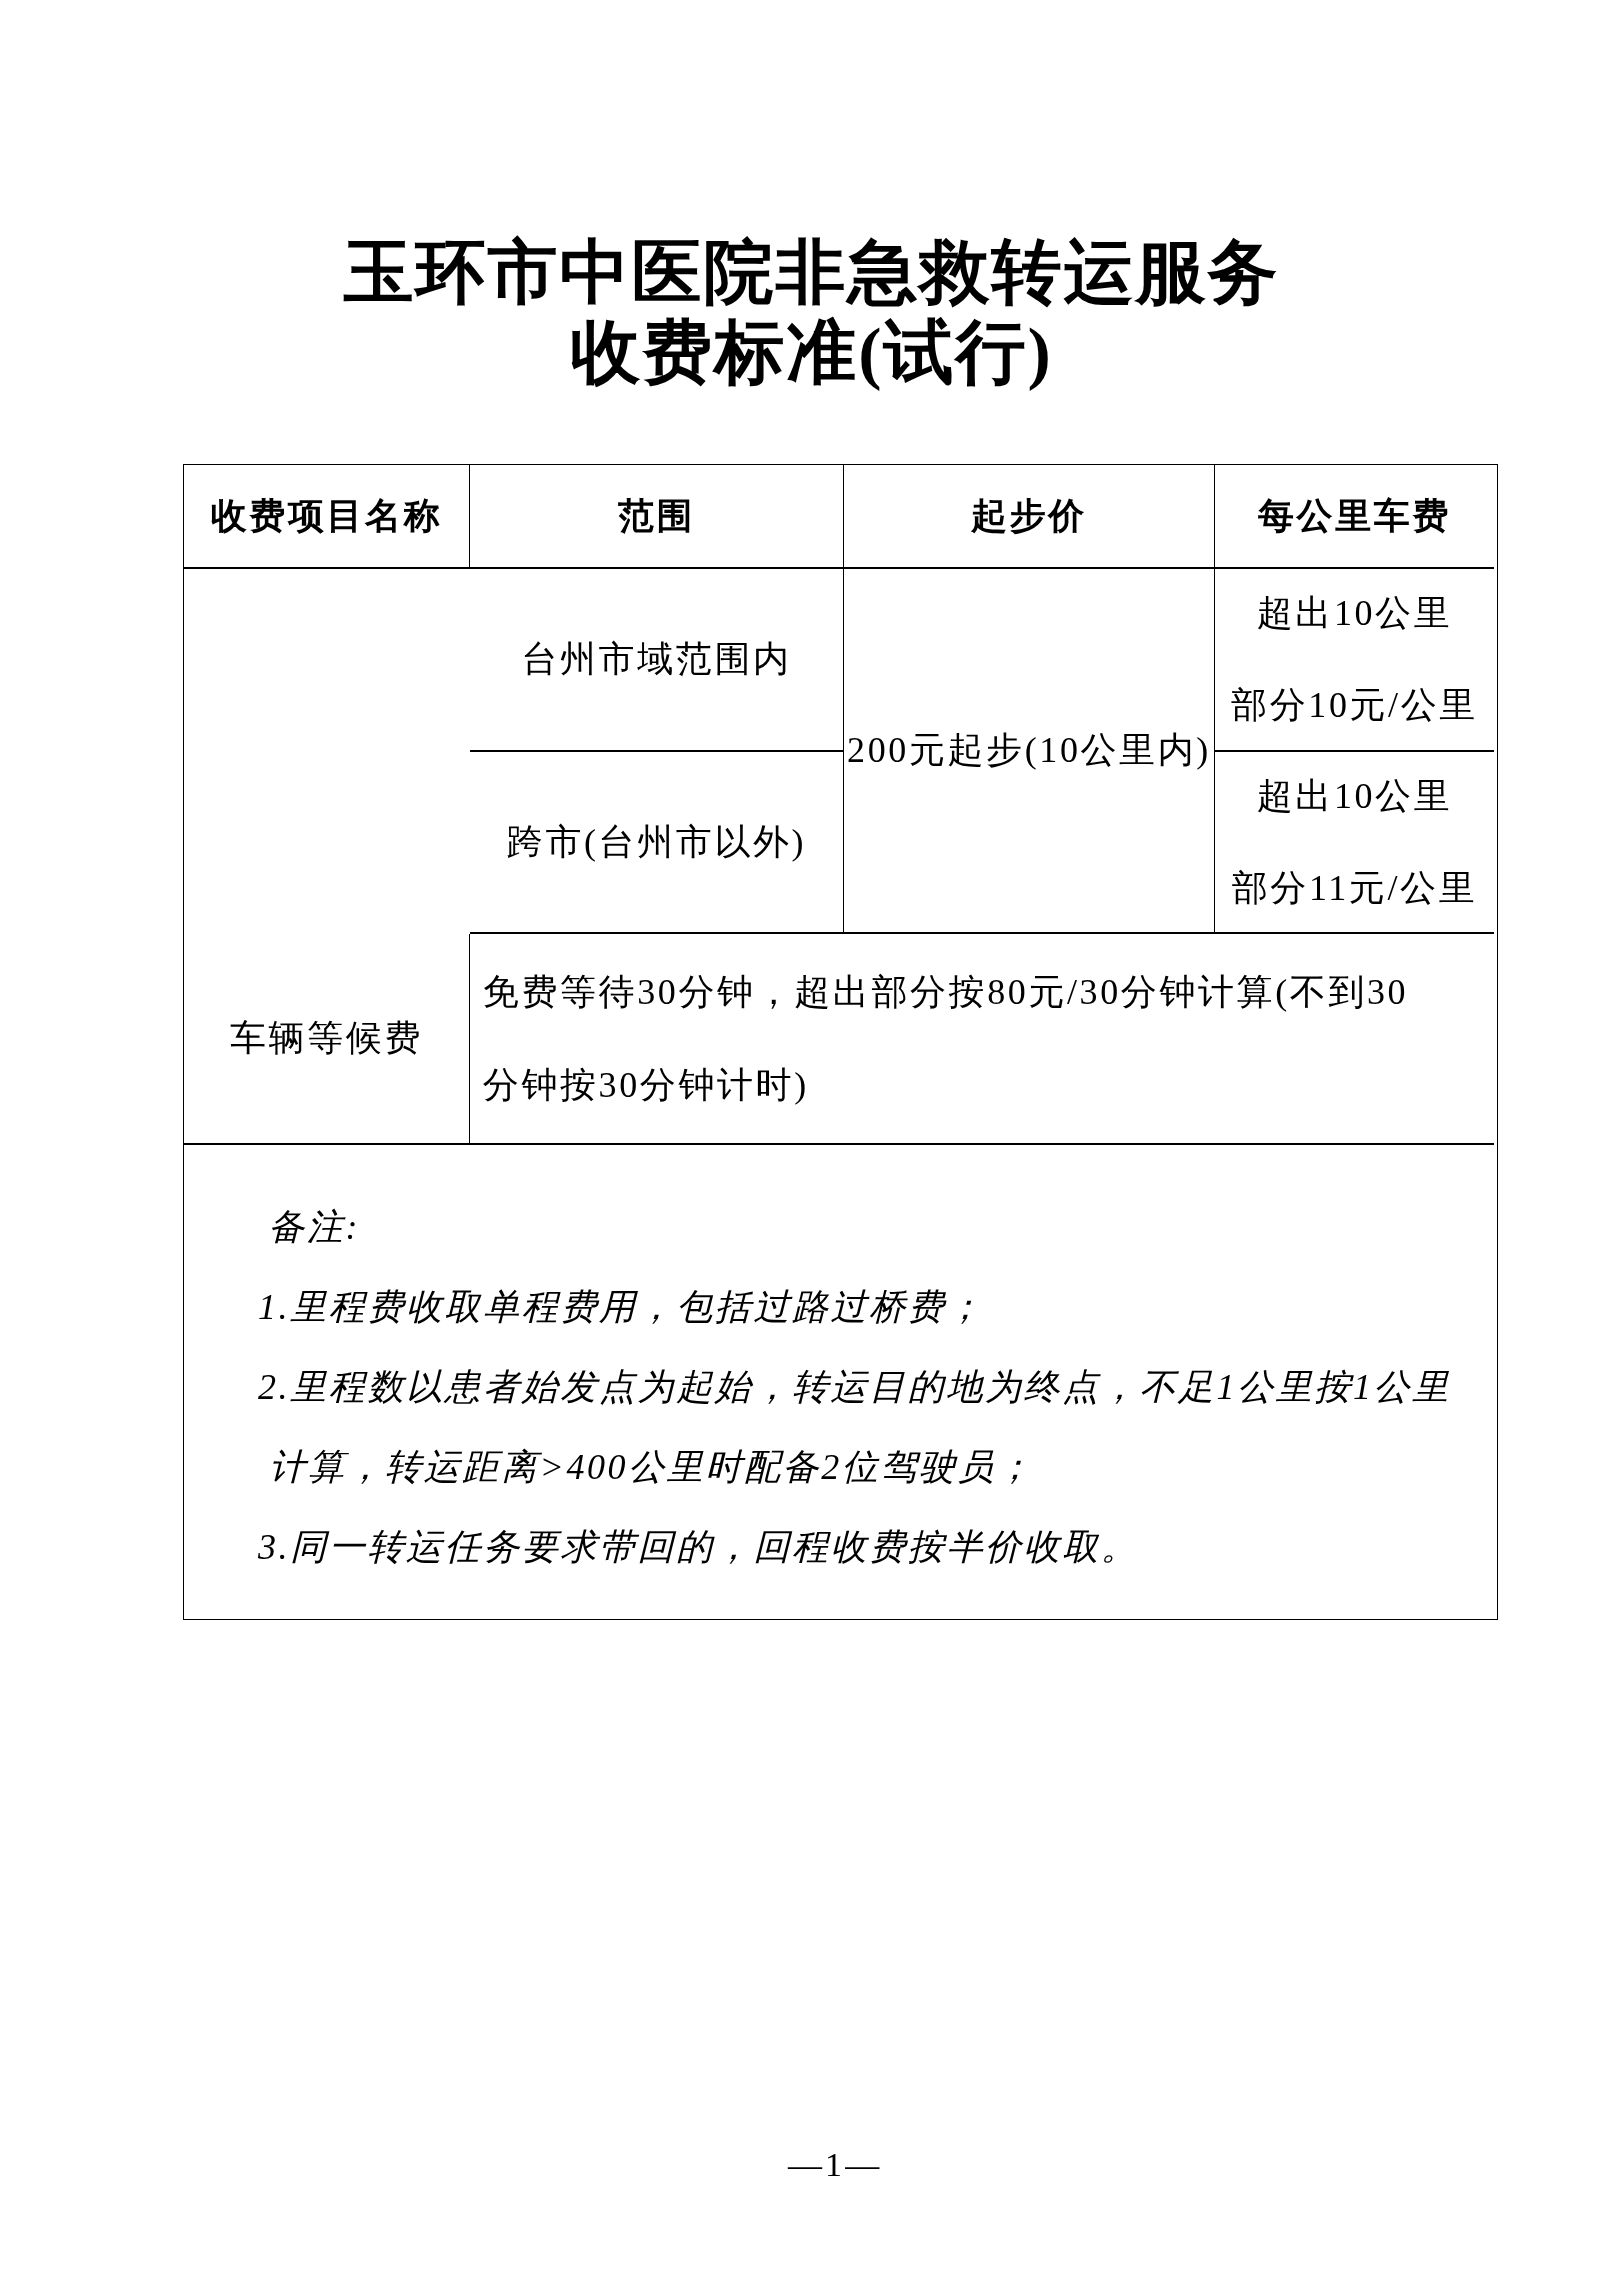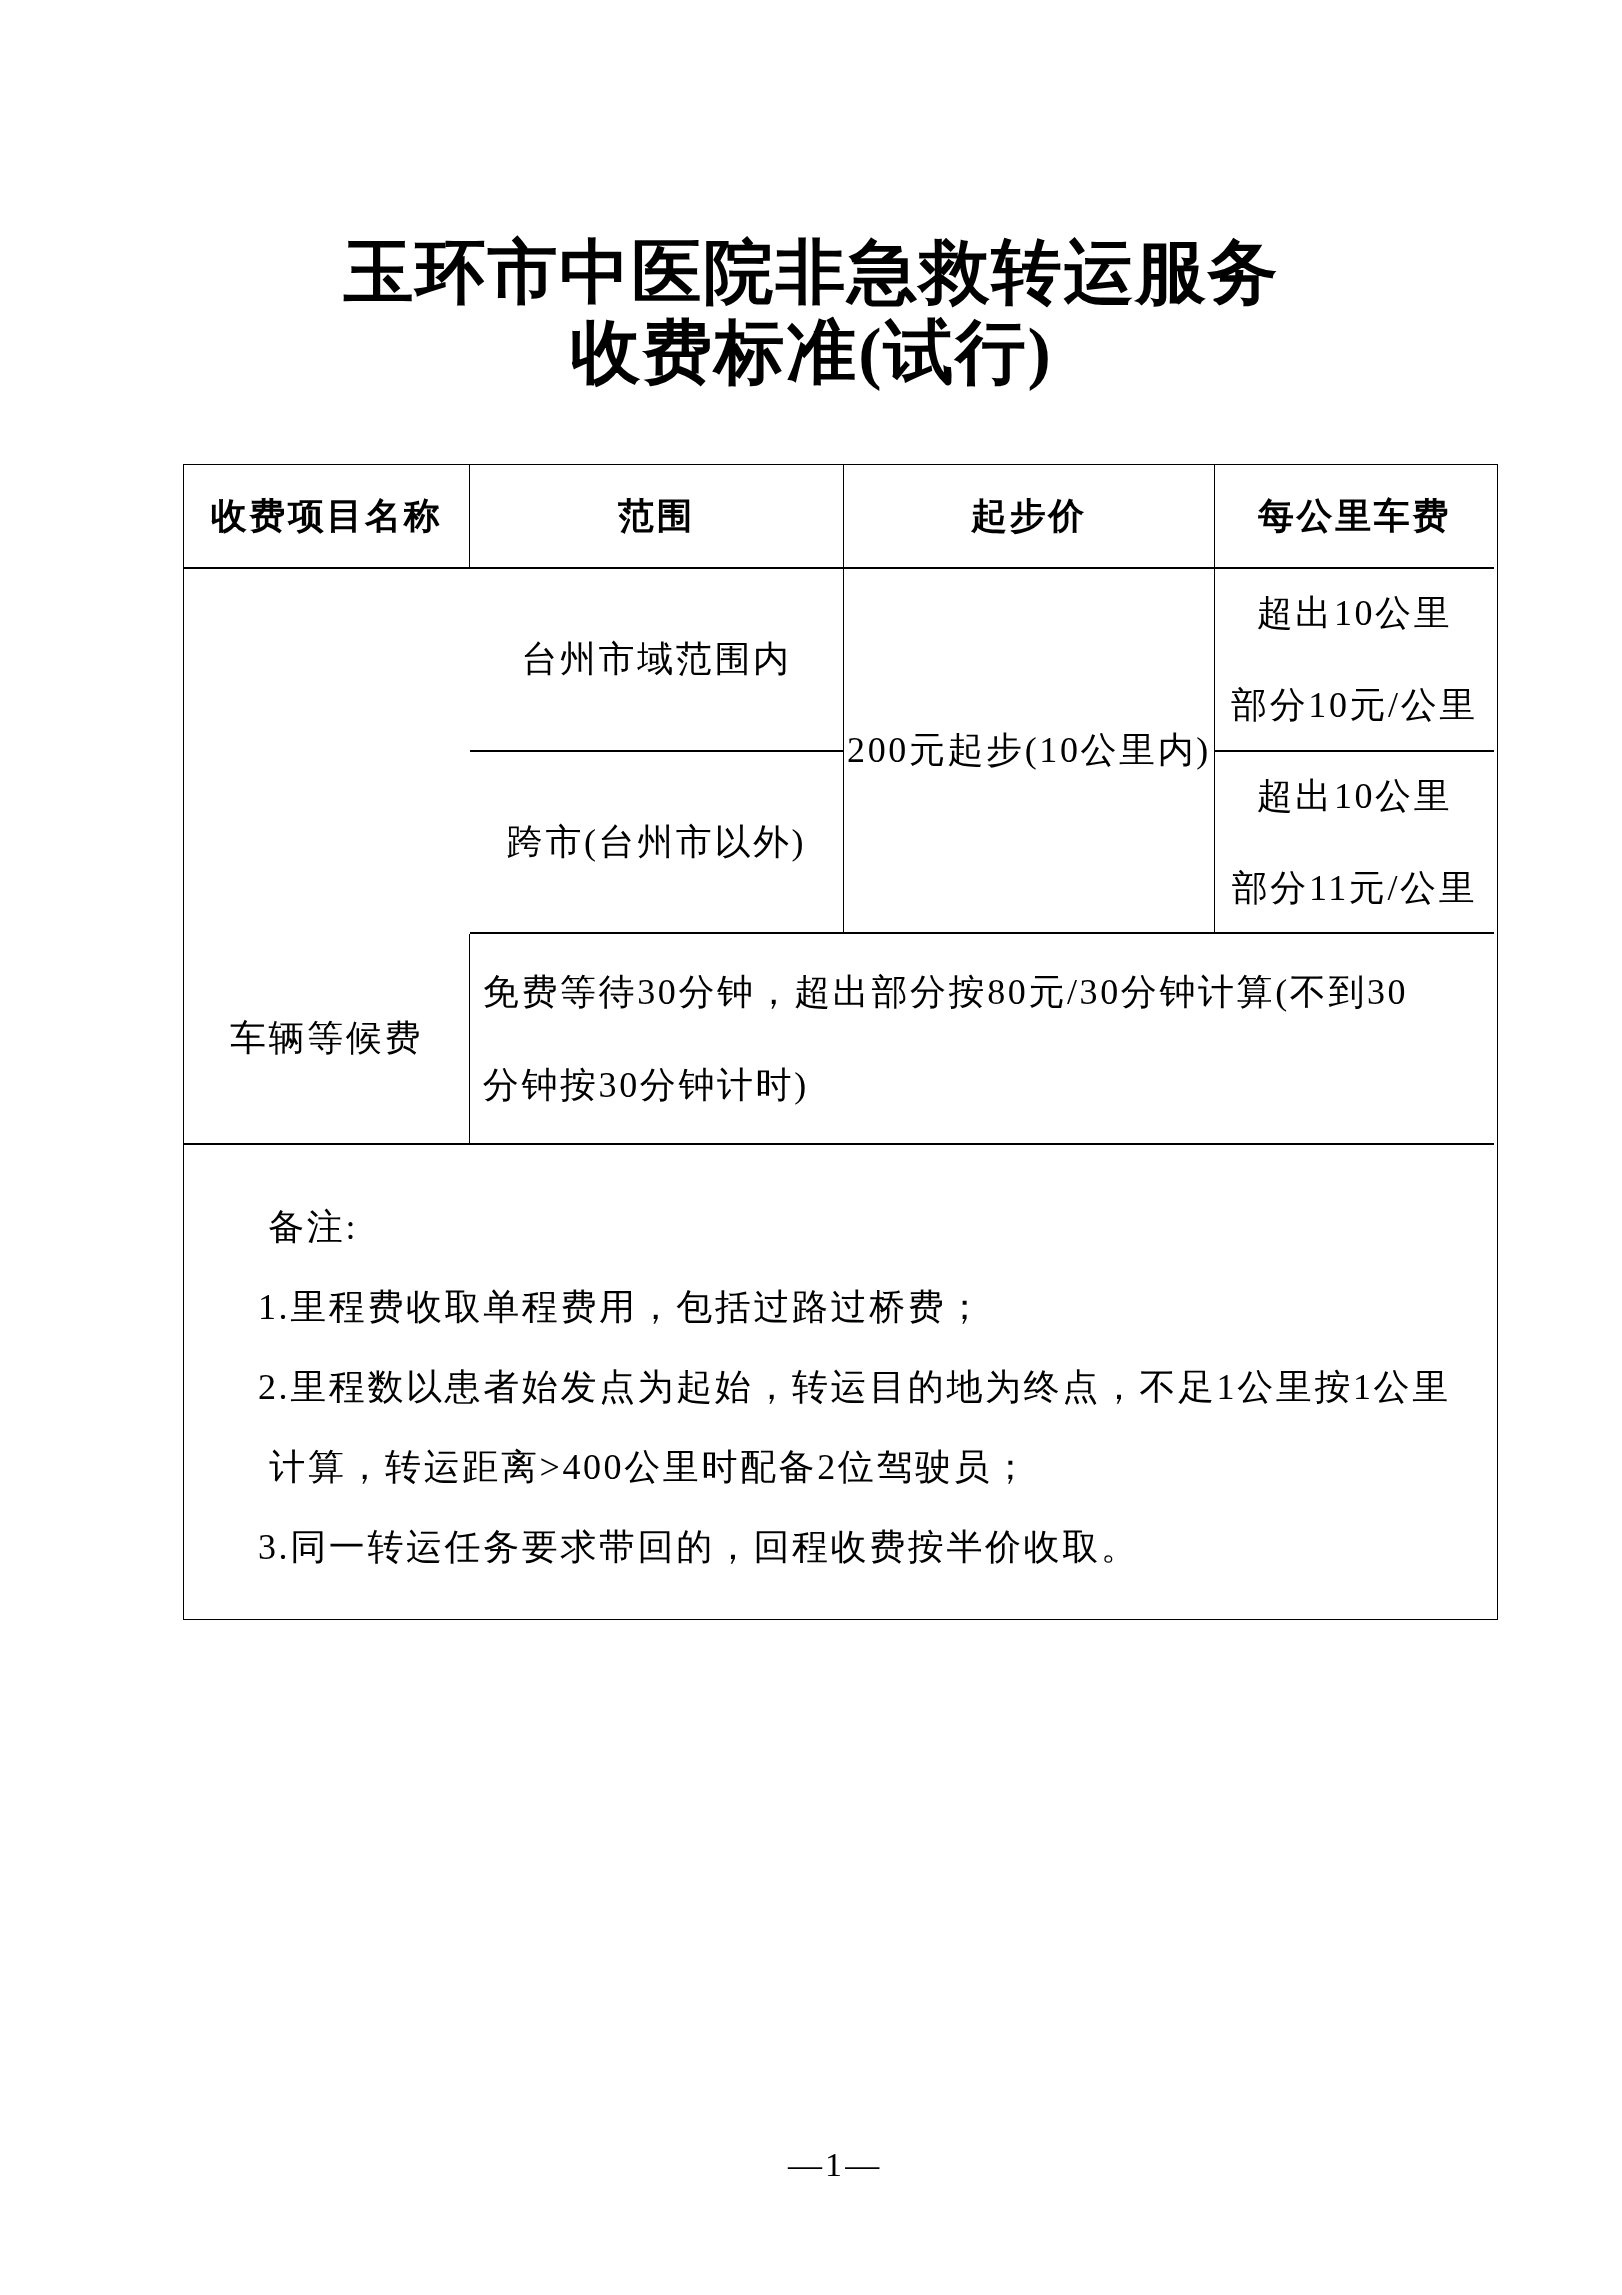--- a/index.html
+++ b/index.html
@@ -41,21 +41,21 @@
     white-space:nowrap;
   }
   .b-r{border-right:1px solid #000;}
   .b-b{border-bottom:2px solid #000;}
   .header-cell{font-weight:bold;}
   .two-line{flex-direction:column;line-height:77px;gap:15px;}
   .g11{grid-area:1/1/2/2;} .g12{grid-area:1/2/2/3;} .g13{grid-area:1/3/2/4;} .g14{grid-area:1/4/2/5;}
   .g21{grid-area:2/1/3/2;} .g22{grid-area:2/2/3/3;} .g23{grid-area:2/3/4/4;} .g24{grid-area:2/4/3/5;}
   .g31{grid-area:3/1/4/2;} .g32{grid-area:3/2/4/3;} .g34{grid-area:3/4/4/5;}
   .g41{grid-area:4/1/5/2;text-align:center;} .g4d{grid-area:4/2/5/5;}
-  .g5 {grid-area:5/1/6/5;}
+  .g5 {grid-area:5/1/6/5;font-style:italic;}
   .wait-desc{
     flex-direction:column;
     align-items:flex-start;
     justify-content:center;
     padding-left:12.8px;
     line-height:93px;
   }
   .notes-cell{
     display:block;
     padding:42px 10.2px 0 74px;

